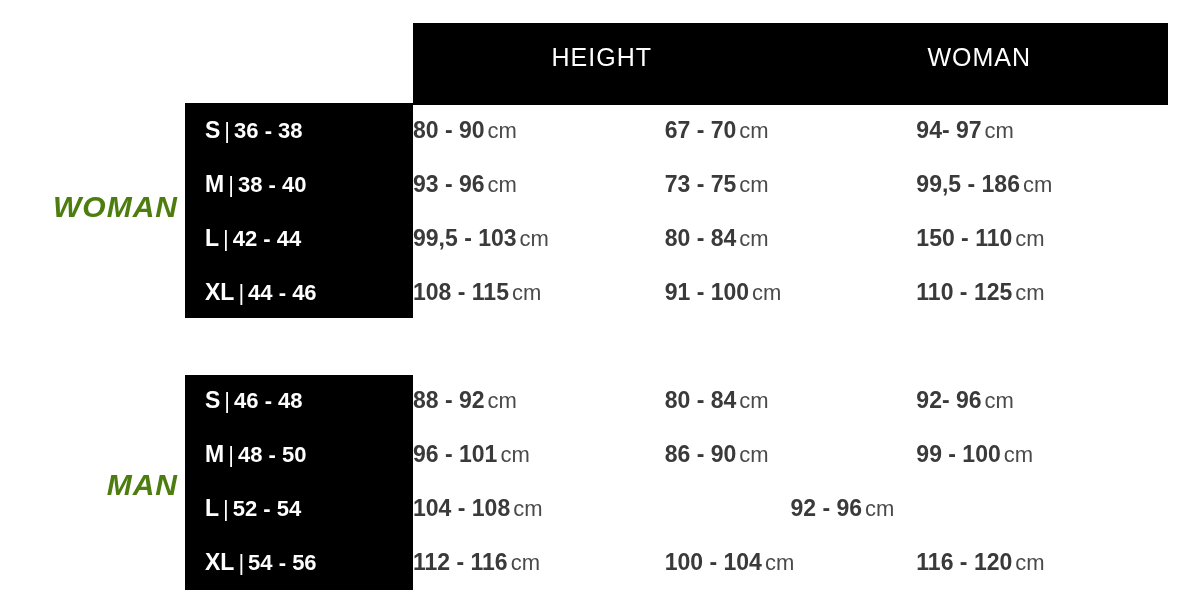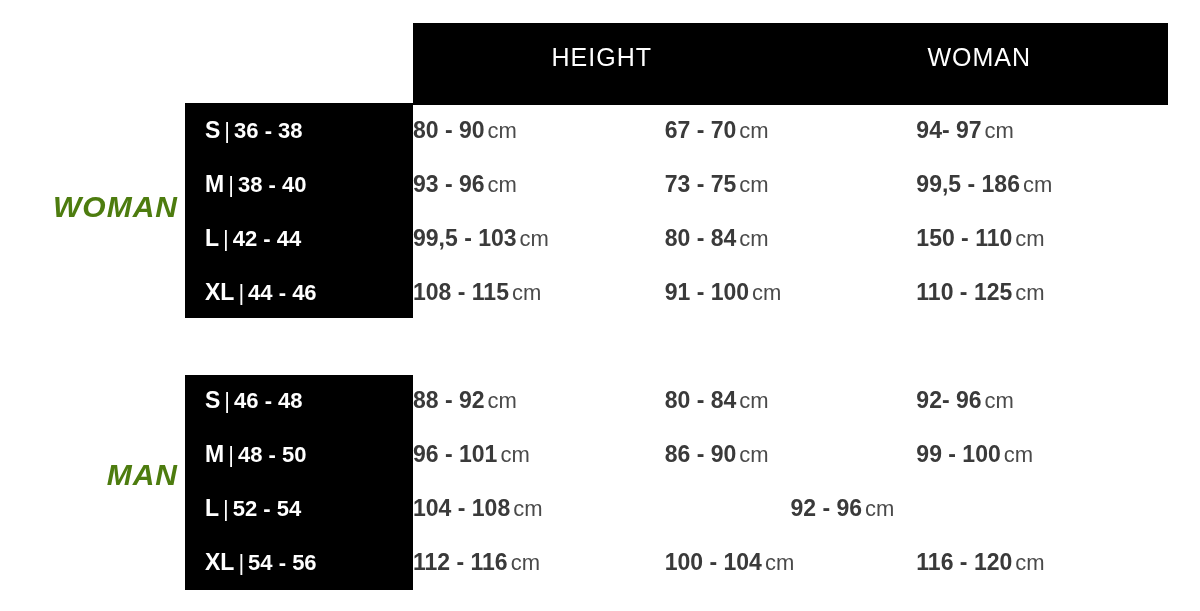--- a/index.html
+++ b/index.html
@@ -66,21 +66,21 @@
     font-weight: bold;
     font-size: 30px;
     color: #4d7c0f;
     letter-spacing: 1px;
     z-index: 3;
     text-align: right;
     width: 170px;
     left: 8px;
   }
   .group-label.woman { top: 190px; }
-  .group-label.man   { top: 458px; }
+  .group-label.man   { top: 468px; }
 
   
   .rows {
     position: absolute;
     left: 185px;
     width: 983px;
     z-index: 3;
   }
   .rows.woman { top: 103px; }
   .rows.man   { top: 373px; }

